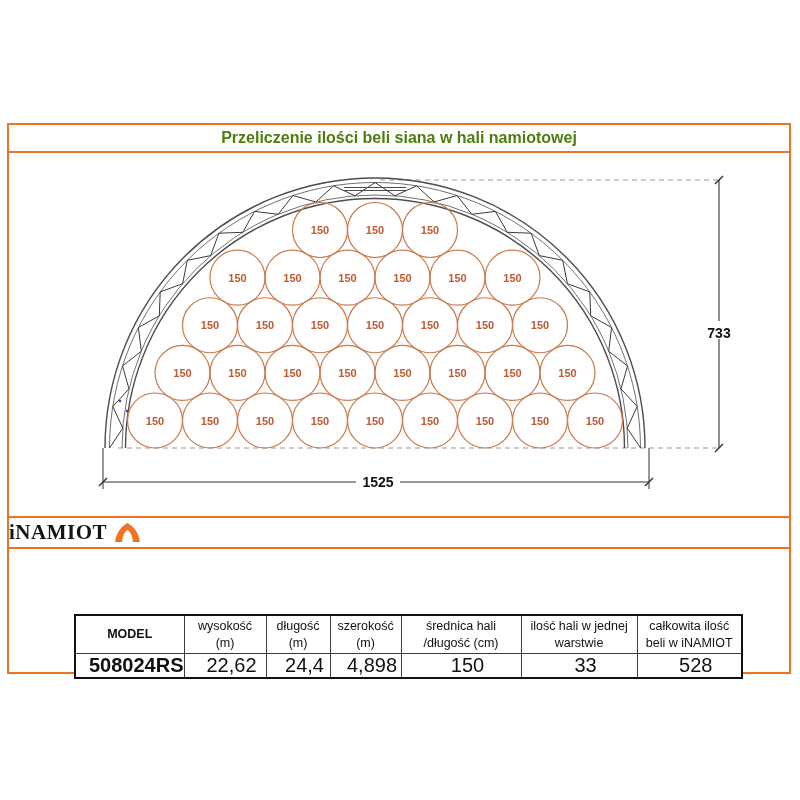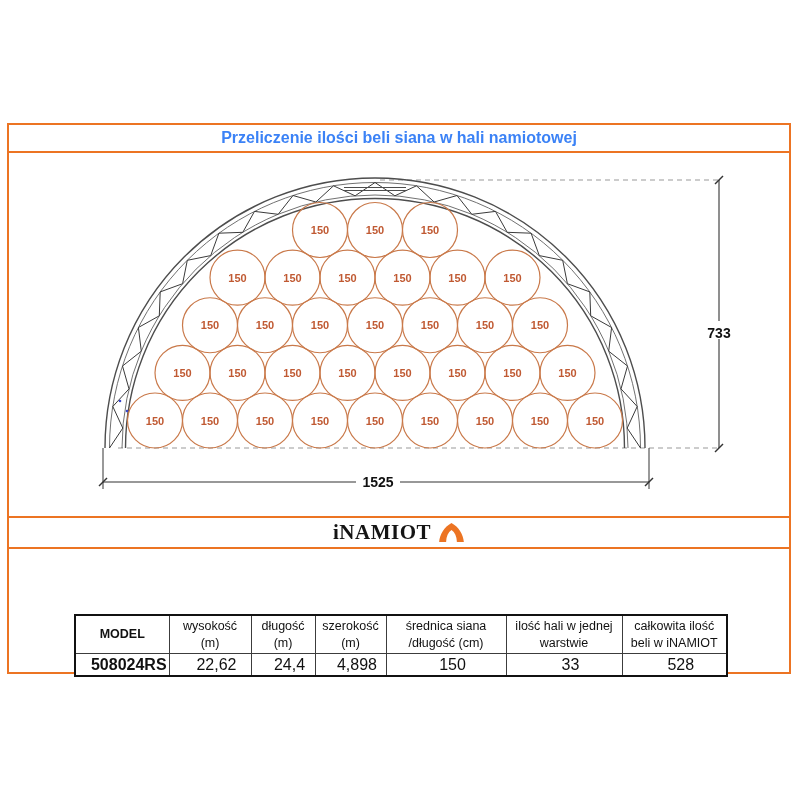--- a/index.html
+++ b/index.html
@@ -3,31 +3,31 @@
 <meta charset="utf-8">
 <style>
   html,body{margin:0;padding:0;background:#ffffff;width:800px;height:800px;overflow:hidden;
             font-family:"Liberation Sans", sans-serif;}
   
   .obox{position:absolute;left:7px;width:784px;border:2.5px solid #EC7423;background:transparent;box-sizing:border-box;}
   #main-panel{top:123px;height:395px;}
   #brand-bar{top:515.5px;height:33.5px;}
   #table-panel{top:546.5px;height:127px;}
   #panel-title{height:26px;line-height:26px;border-bottom:2.5px solid #EC7423;
-               text-align:center;font-size:16px;font-weight:bold;color:#3b82f6;}
+               text-align:center;font-size:16px;font-weight:bold;color:#4d7c0f;}
   
-  #brand-inner{width:100%;height:100%;display:flex;align-items:center;justify-content:center;gap:7px;}
+  #brand-inner{width:100%;height:100%;display:flex;align-items:center;justify-content:flex-start;gap:7px;}
   #brand-word{font-family:"Liberation Serif", serif;font-weight:bold;font-size:21px;color:#141414;letter-spacing:.5px;}
   
   #spec-table{position:absolute;left:74px;top:614px;border-collapse:collapse;table-layout:fixed;}
   #spec-table td,#spec-table th{border:1px solid #3c3c3c;padding:0;text-align:center;vertical-align:middle;
        font-weight:normal;color:#111;background:#fff;}
   #spec-table{border:2px solid #111;}
   #spec-table .hd{height:37px;font-size:12.5px;line-height:16.5px;}
-  #spec-table .vl{height:21px;font-size:16px;padding-left:13px;}
+  #spec-table .vl{height:21px;font-size:20px;padding-left:13px;}
   .bold{font-weight:bold !important;}
   
   #dome-svg{position:absolute;left:0;top:0;pointer-events:none;}
   .dimtext{font-family:"Liberation Sans", sans-serif;font-size:14px;font-weight:bold;fill:#111;}
 </style>
 </head>
 <body>
 
 <div class="obox" id="main-panel">
   <div id="panel-title">Przeliczenie ilości beli siana w hali namiotowej</div>
@@ -64,21 +64,21 @@
         </th>
     <th class="hd">
       <div>długość</div>
           <div>(m)</div>
         </th>
     <th class="hd">
       <div>szerokość</div>
           <div>(m)</div>
         </th>
     <th class="hd">
-      <div>średnica siana</div>
+      <div>średnica hali</div>
           <div>/długość (cm)</div>
         </th>
     <th class="hd">
       <div>ilość hali w jednej</div>
           <div>warstwie</div>
         </th>
     <th class="hd">
       <div>całkowita ilość</div>
           <div>beli w iNAMIOT</div>
         </th>

